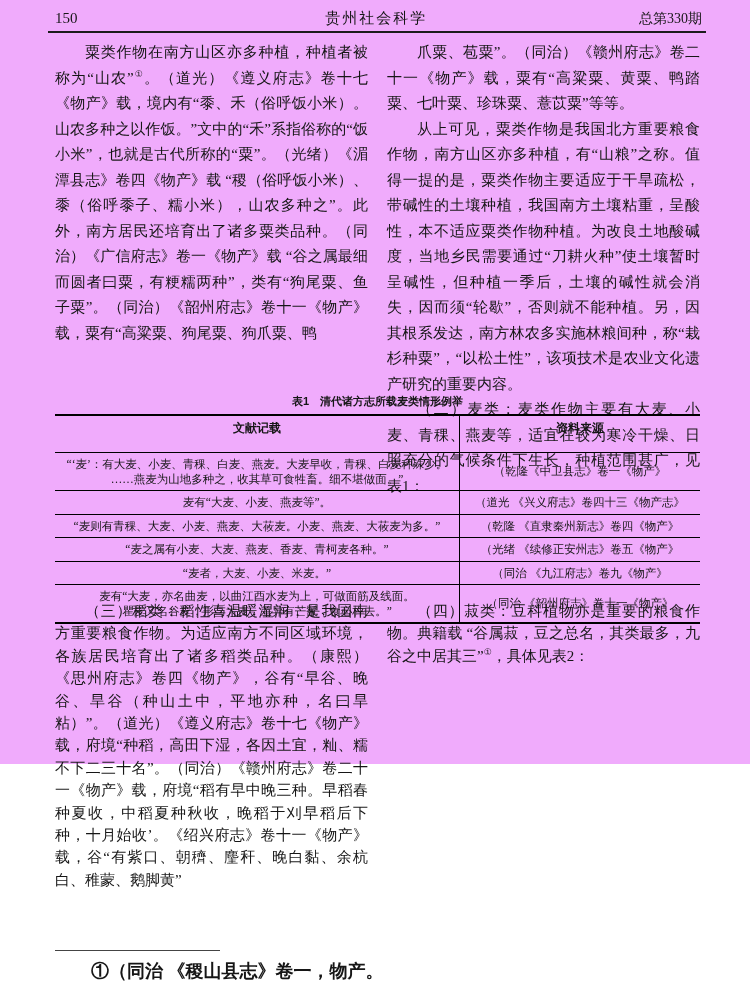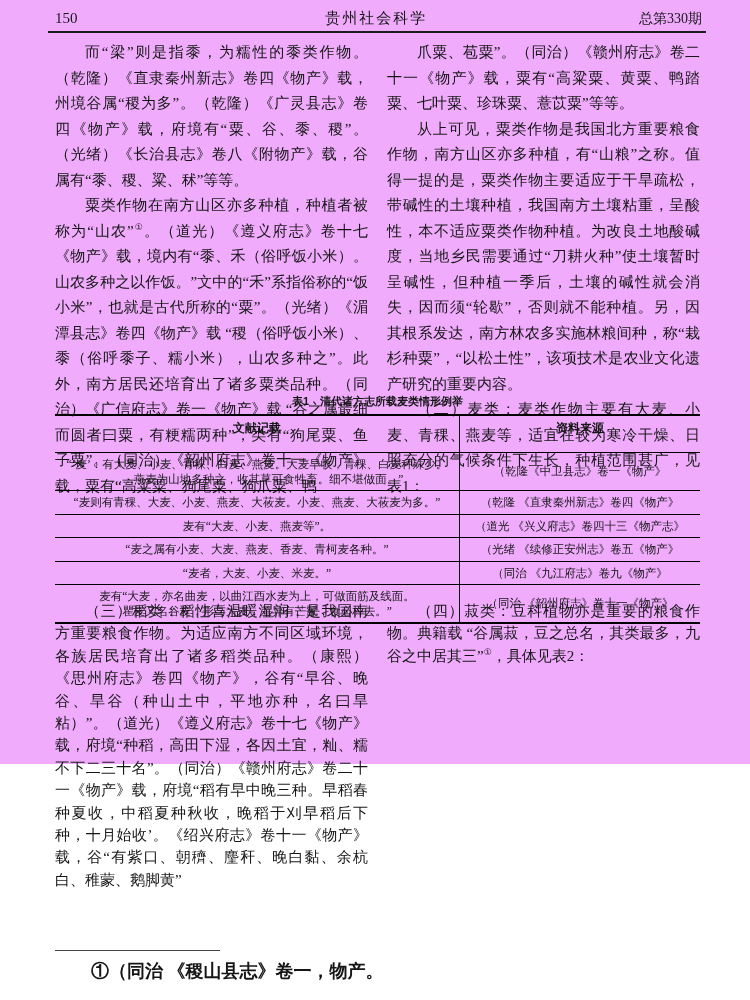--- a/index.html
+++ b/index.html
@@ -47,21 +47,20 @@
 
   <div class="hdr">
     <span>150</span>
     <span class="jtitle">贵州社会科学</span>
     <span class="issue">总第330期</span>
   </div>
   <div class="hdr-rule"></div>
 
   <div class="cols top">
     <div class="col">
-      <p class="cont">而“梁”则是指黍，为糯性的黍类作物。（乾隆）《直隶秦州新志》卷四《物产》载，州境谷属“稷为多”。（乾隆）《广灵县志》卷四《物产》载，府境有“粟、谷、黍、稷”。（光绪）《长治县志》卷八《附物产》载，谷属有“黍、稷、粱、秫”等等。</p>
       <p><span>粟类作物在南方山区亦多种植，种植者被称为“山农”</span><sup>①</sup><span>。（道光）《遵义府志》卷十七《物产》载，境内有“黍、禾（俗呼饭小米）。山农多种之以作饭。”文中的“禾”系指俗称的“饭小米”，也就是古代所称的“粟”。（光绪）《湄潭县志》卷四《物产》载 “稷（俗呼饭小米）、黍（俗呼黍子、糯小米），山农多种之”。此外，南方居民还培育出了诸多粟类品种。（同治）《广信府志》卷一《物产》载 “谷之属最细而圆者曰粟，有粳糯两种”，类有“狗尾粟、鱼子粟”。（同治）《韶州府志》卷十一《物产》载，粟有“高粱粟、狗尾粟、狗爪粟、鸭</span></p>
     </div>
     <div class="col">
       <p class="cont">爪粟、苞粟”。（同治）《赣州府志》卷二十一《物产》载，粟有“高粱粟、黄粟、鸭踏粟、七叶粟、珍珠粟、薏苡粟”等等。</p>
       <p>从上可见，粟类作物是我国北方重要粮食作物，南方山区亦多种植，有“山粮”之称。值得一提的是，粟类作物主要适应于干旱疏松，带碱性的土壤种植，我国南方土壤粘重，呈酸性，本不适应粟类作物种植。为改良土地酸碱度，当地乡民需要通过“刀耕火种”使土壤暂时呈碱性，但种植一季后，土壤的碱性就会消失，因而须“轮歇”，否则就不能种植。另，因其根系发达，南方林农多实施林粮间种，称“栽杉种粟”，“以松土性”，该项技术是农业文化遗产研究的重要内容。</p>
       <p>（二）麦类：麦类作物主要有大麦、小麦、青稞、燕麦等，适宜在较为寒冷干燥、日照充分的气候条件下生长，种植范围甚广，见表1：</p>
     </div>
   </div>
 
   <div class="tablock">
@@ -76,29 +75,29 @@
       <tbody>
         <tr>
           <td class="c1">
             <div>“‘麦’：有大麦、小麦、青稞、白麦、燕麦。大麦早收，青稞、白麦种殊少。</div>
             <div>……燕麦为山地多种之，收其草可食牲畜。细不堪做面。”</div>
           </td>
           <td>（乾隆《中卫县志》卷一《物产》</td>
         </tr>
         <tr>
           <td class="c1">
+            <div>麦有“大麦、小麦、燕麦等”。</div>
+          </td>
+          <td>（道光 《兴义府志》卷四十三《物产志》</td>
+        </tr>
+        <tr>
+          <td class="c1">
             <div>“麦则有青稞、大麦、小麦、燕麦、大莜麦。小麦、燕麦、大莜麦为多。”</div>
           </td>
           <td>（乾隆 《直隶秦州新志》卷四《物产》</td>
-        </tr>
-        <tr>
-          <td class="c1">
-            <div>麦有“大麦、小麦、燕麦等”。</div>
-          </td>
-          <td>（道光 《兴义府志》卷四十三《物产志》</td>
         </tr>
         <tr>
           <td class="c1">
             <div>“麦之属有小麦、大麦、燕麦、香麦、青柯麦各种。”</div>
           </td>
           <td>（光绪 《续修正安州志》卷五《物产》</td>
         </tr>
         <tr>
           <td class="c1">
             <div>“麦者，大麦、小麦、米麦。”</div>

